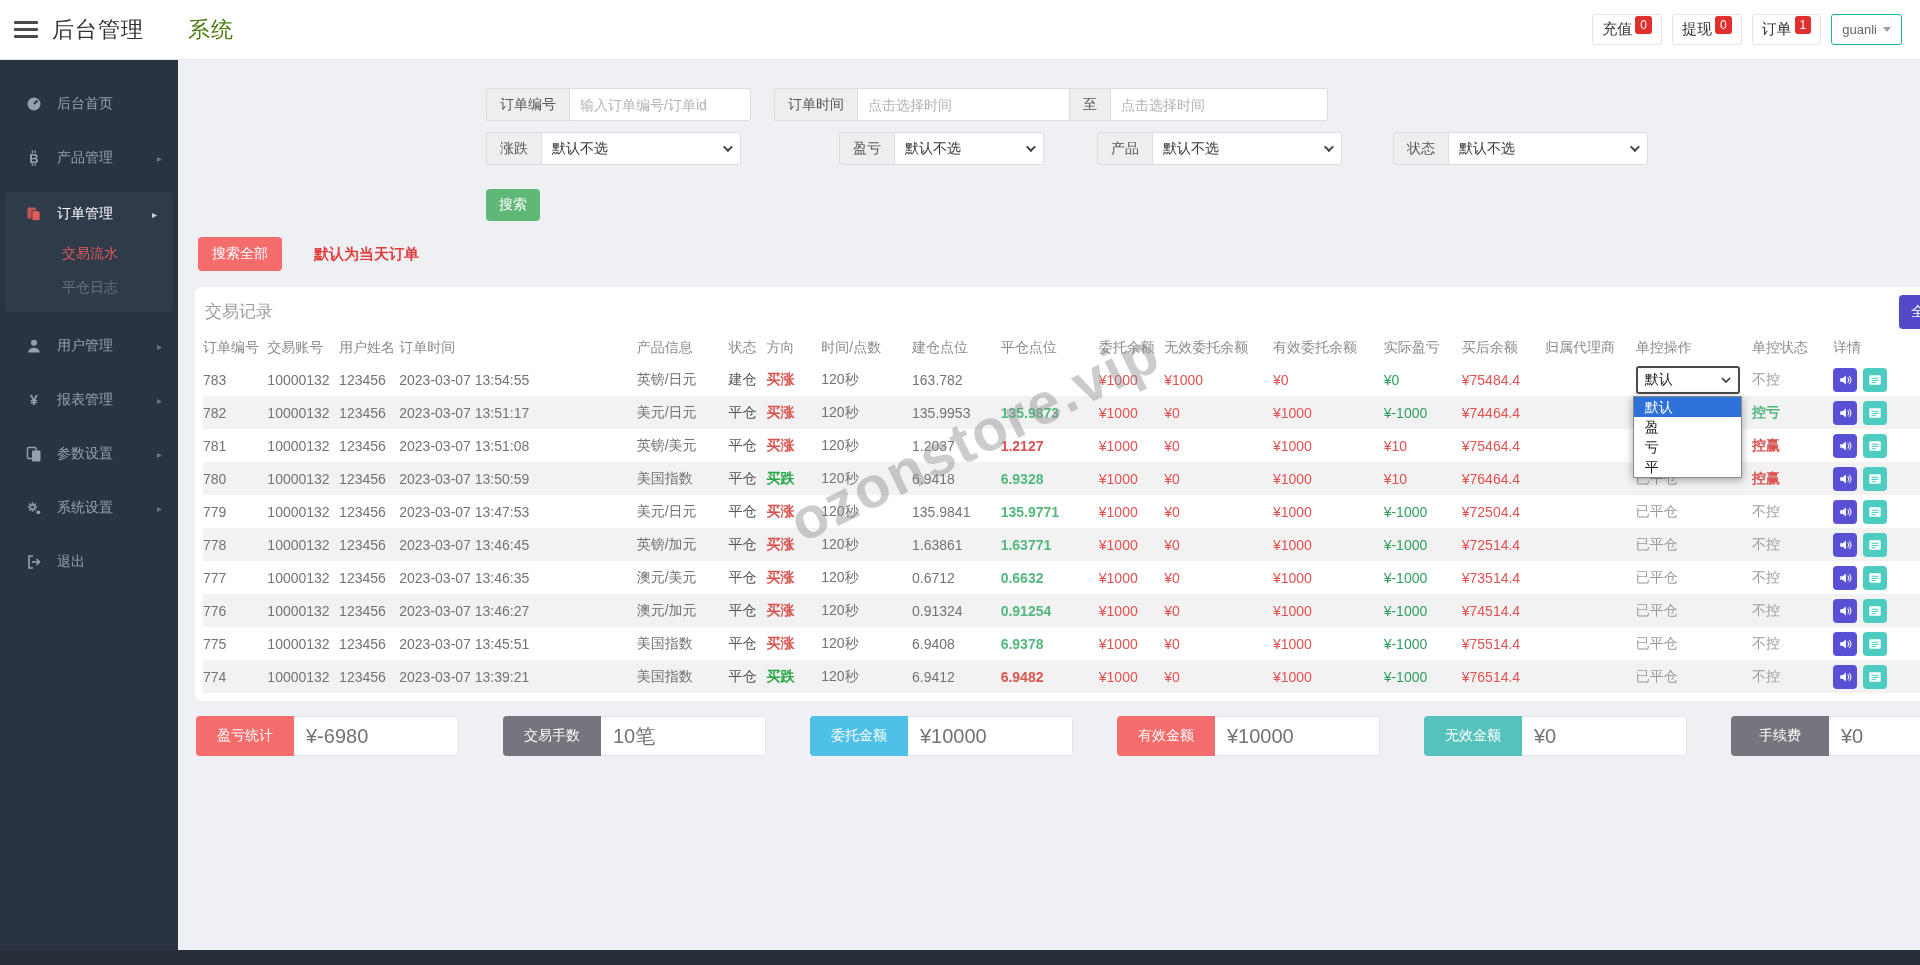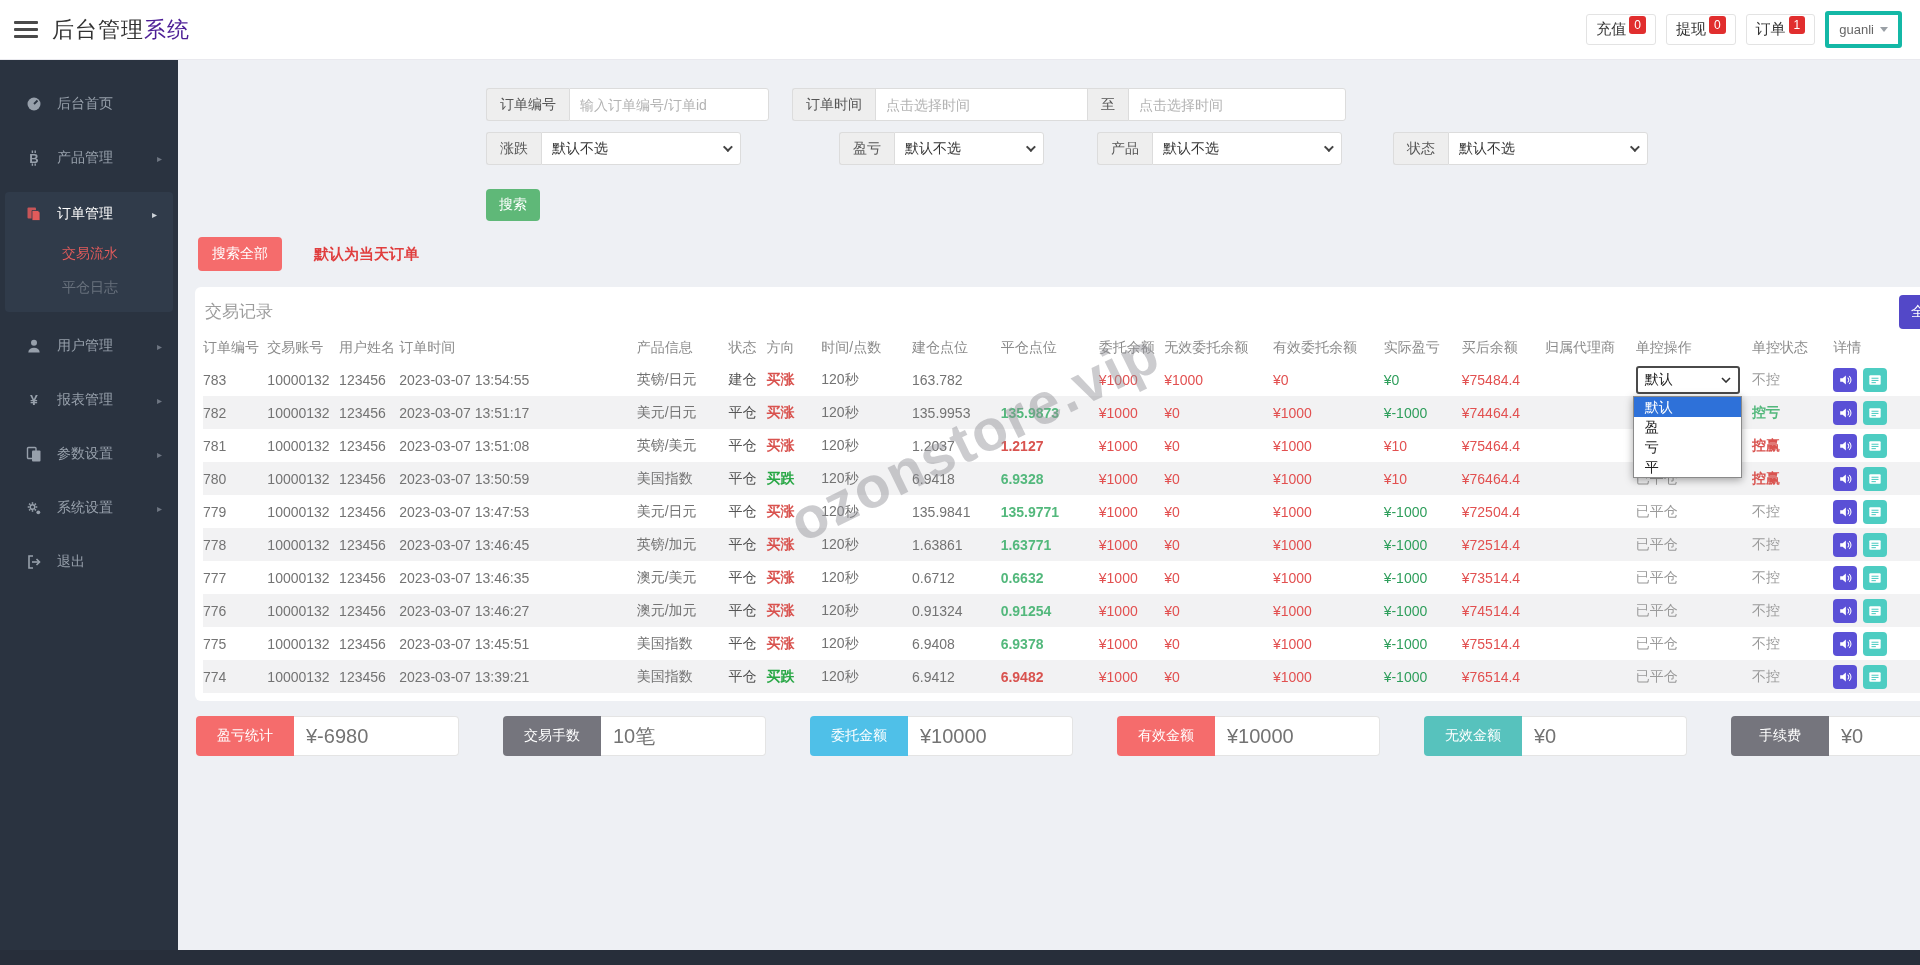--- a/index.html
+++ b/index.html
@@ -4,27 +4,27 @@
 <style>
   * { box-sizing: border-box; margin: 0; padding: 0; }
   html,body { width:1920px; height:965px; overflow:hidden;
     font-family:"Liberation Sans","DejaVu Sans",sans-serif; background:#eef0f4; }
   
   .topbar { position:relative; height:60px; background:#fff; display:flex; align-items:center;
     border-bottom:1px solid #e9e9ee; z-index:40; }
   .burger { width:24px; margin-left:14px; cursor:pointer; }
   .burger i { display:block; height:3px; background:#4a4a4a; border-radius:1px; margin:4px 0; }
   .brand { margin-left:14px; font-size:22px; font-weight:500; color:#333; letter-spacing:1px; }
-  .brand .accent { color:#4c1d95; }
+  .brand .accent { color:#4d7c0f;margin-left:44px; }
   .top-right { margin-left:auto; margin-right:18px; display:flex; align-items:center; gap:10px; }
   .hstat { border:1px solid #e3e3e3; border-radius:3px; padding:5px 9px; font-size:15px; color:#333;
     background:#fff; cursor:pointer; display:flex; align-items:flex-start; }
   .hstat .badge { background:#e12e2e; color:#fff; font-size:12px; line-height:1; padding:3px 5px;
     border-radius:3px; margin-left:3px; transform:translateY(-4px); }
-  .userbox { border:4px solid #14b8a6; border-radius:3px; padding:7px 10px; font-size:13px; color:#666;
+  .userbox { border:1px solid #14b8a6; border-radius:3px; padding:7px 10px; font-size:13px; color:#666;
     display:flex; align-items:center; gap:6px; cursor:pointer; }
   .caret { width:0; height:0; border-left:4px solid transparent; border-right:4px solid transparent;
     border-top:5px solid #9aa0a6; }
   
   .layout { display:flex; height:890px; }
   .sidebar { width:178px; background:#2a3340; flex:none; padding-top:6px; }
   .side-item { height:44px; display:flex; align-items:center; padding-left:26px; margin-top:10px;
     color:#97a0ab; font-size:14px; cursor:pointer;text-align:right; }
   .side-item:first-child { margin-top:16px; }
   .side-item .ico { width:16px; height:16px; margin-right:15px; flex:none; }
@@ -43,21 +43,21 @@
   .frow2 { margin-top:11px; }
   .fgroup { display:flex; }
   .flabel { background:#eee; border:1px solid #dcdcdc; border-right:none; border-radius:3px 0 0 3px;
     padding:0 13px; line-height:31px; height:33px; font-size:14px; color:#555; white-space:nowrap; }
   .finput { border:1px solid #dcdcdc; border-radius:0 3px 3px 0; height:33px; padding:0 10px;
     font-size:14px; color:#333; background:#fff; outline:none;
     font-family:"Liberation Sans","DejaVu Sans",sans-serif; }
   .finput::placeholder { color:#b3b3b3; }
   .midlabel { background:#eee; border:1px solid #dcdcdc; border-radius:0; margin-left:-1px; }
   .g-order { margin-right:23px; } .g-user { margin-right:35px; }
-  .w180{width:200px} .w194{width:196px} .w212{width:213px} .w218{width:218px}
+  .w180{width:182px} .w194{width:196px} .w212{width:213px} .w218{width:218px}
   .fselect { border:1px solid #dcdcdc; border-radius:0 3px 3px 0; height:33px; background:#fff;
     display:flex; align-items:center; justify-content:space-between; padding:0 10px; font-size:14px;
     color:#333; cursor:pointer; }
   .sel-g0 .fselect{width:200px; } .sel-g1 .fselect{width:150px;} .sel-g2 .fselect{width:190px;} .sel-g3 .fselect{width:200px;}
   .sel-g0{margin-right:98px} .sel-g1{margin-right:53px} .sel-g2{margin-right:51px}
   .chev { width:7px; height:7px; border-right:2px solid #444; border-bottom:2px solid #444;
     transform:rotate(45deg) translateY(-2px); }
   .btn-search { margin:24px 0 0 308px; display:inline-block; background:#5FB878; color:#fff; border:none;
     border-radius:4px; padding:7px 13px; font-size:14px; cursor:pointer; }
   .actions { display:flex; align-items:center; margin:16px 0 0 20px; }

